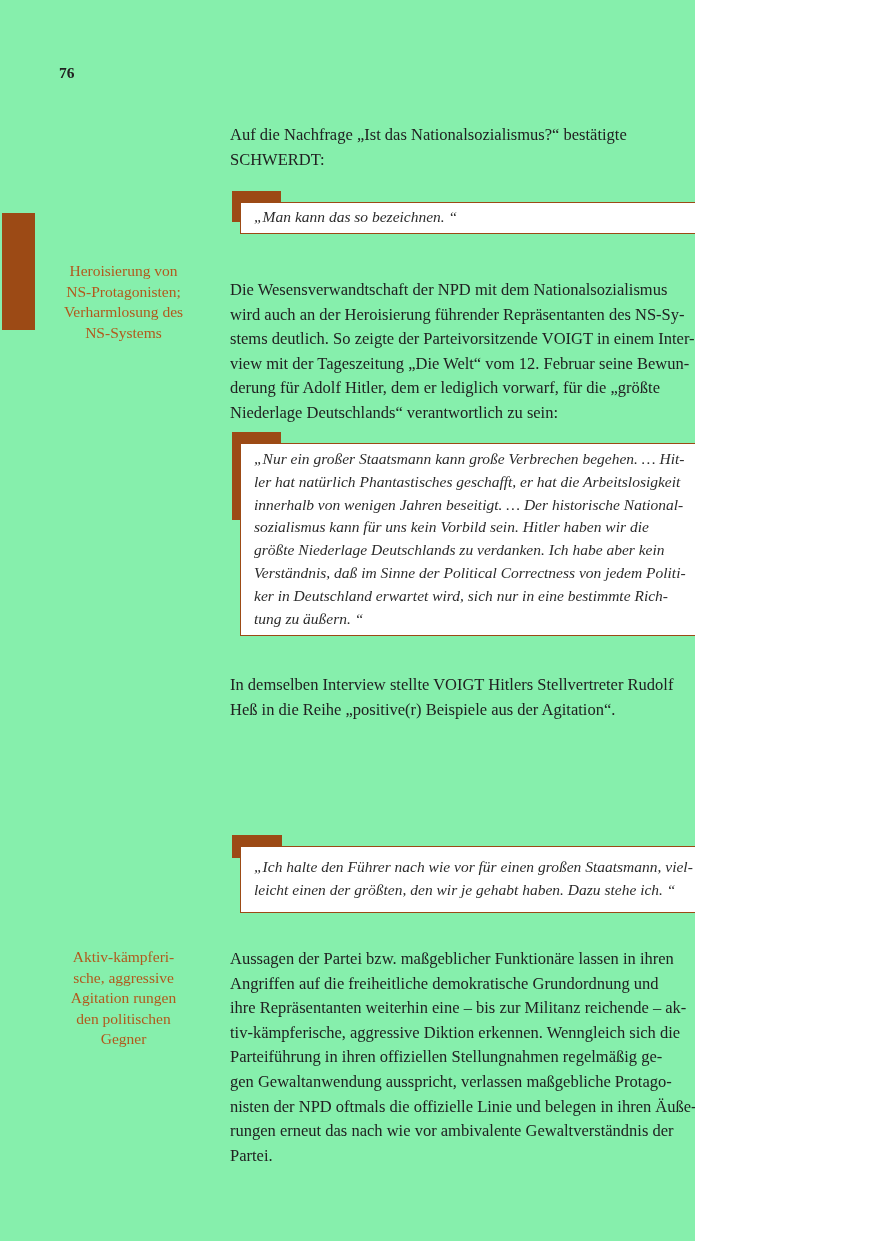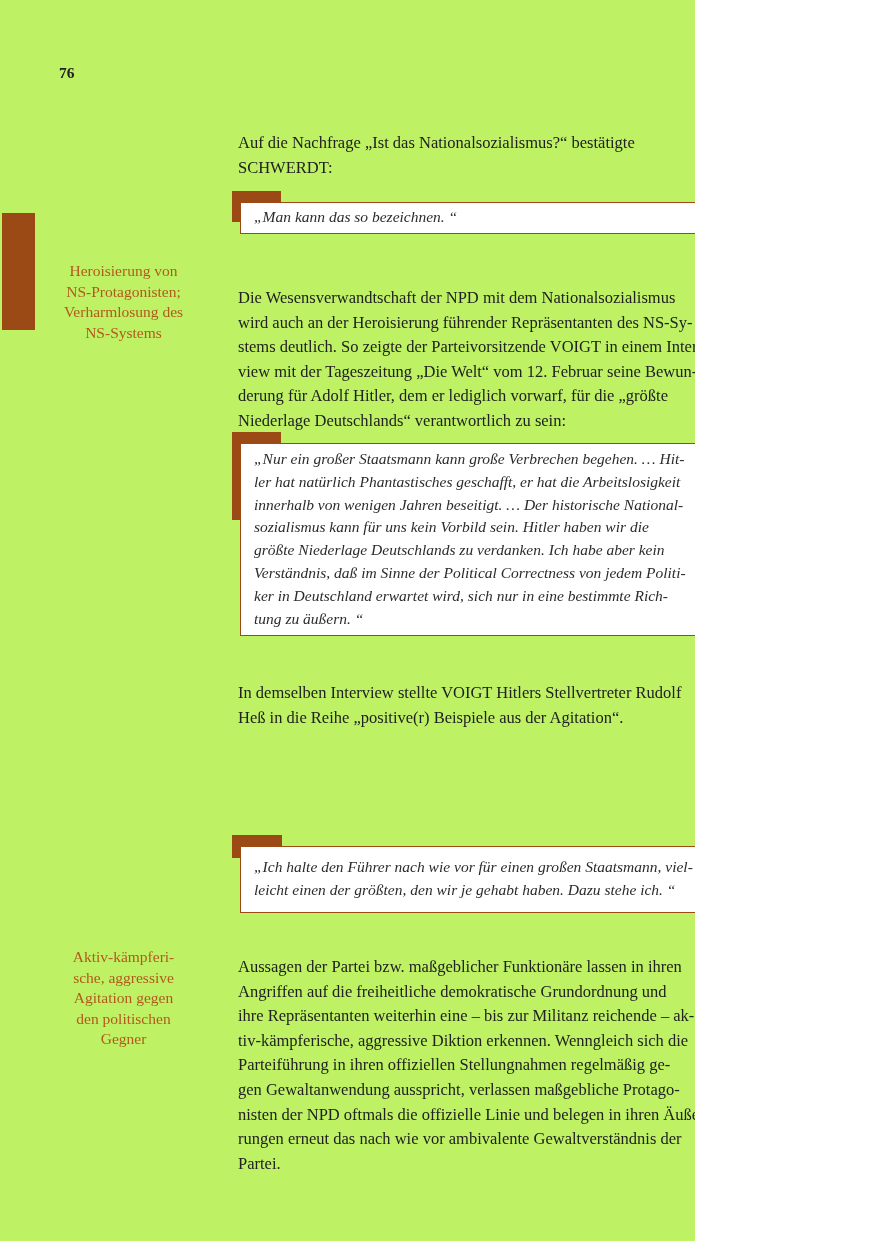--- a/index.html
+++ b/index.html
@@ -1,20 +1,20 @@
 <!DOCTYPE html>
 <html lang="de"><head>
 <meta charset="utf-8">
 <style>
   html, body { margin: 0; padding: 0; background: #ffffff; }
   .page {
     position: relative;
     width: 695px;
     height: 1241px;
-    background: #bef264;
+    background: #86efac;
     overflow: hidden;
     font-family: "Liberation Serif", "DejaVu Serif", serif;
     color: #212121;
     --brown: #9c4a15;
     --note: #b2591d;
   }
 
   .page-number {
     position: absolute;
     left: 59px;
@@ -56,21 +56,21 @@
     line-height: 20.6px;
     white-space: pre-line;
   }
   .mn1 { top: 261px; }
   .mn2 { top: 947px; }
 
   .body-par {
     position: absolute;
     left: 230px;
     width: 572px;
-    margin: 8px;
+    margin: 0;
     font-size: 16.5px;
     line-height: 24.6px;
     white-space: pre-line;
     color: #212121;
   }
   .p1 { top: 123px; }
   .p2 { top: 278px; }
   .p3 { top: 673px; }
   .p4 { top: 746px; }
   .p5 { top: 947px; }
@@ -122,21 +122,21 @@
   <div class="page-number">76</div>
 
   <div class="accent-bar"></div>
 
   <div class="margin-note mn1">Heroisierung von
 NS-Protagonisten;
 Verharmlosung des
 NS-Systems</div>
   <div class="margin-note mn2">Aktiv-kämpferi-
 sche, aggressive
-Agitation gegen
+Agitation rungen
 den politischen
 Gegner</div>
 
   <p class="body-par p1">Auf die Nachfrage „Ist das Nationalsozialismus?“ bestätigte
 SCHWERDT:</p>
 
   <div class="quote q1">
     <div class="tab tl"></div>
     <div class="tab br"></div>
     <div class="quote-inner">„Man kann das so bezeichnen. “</div>

